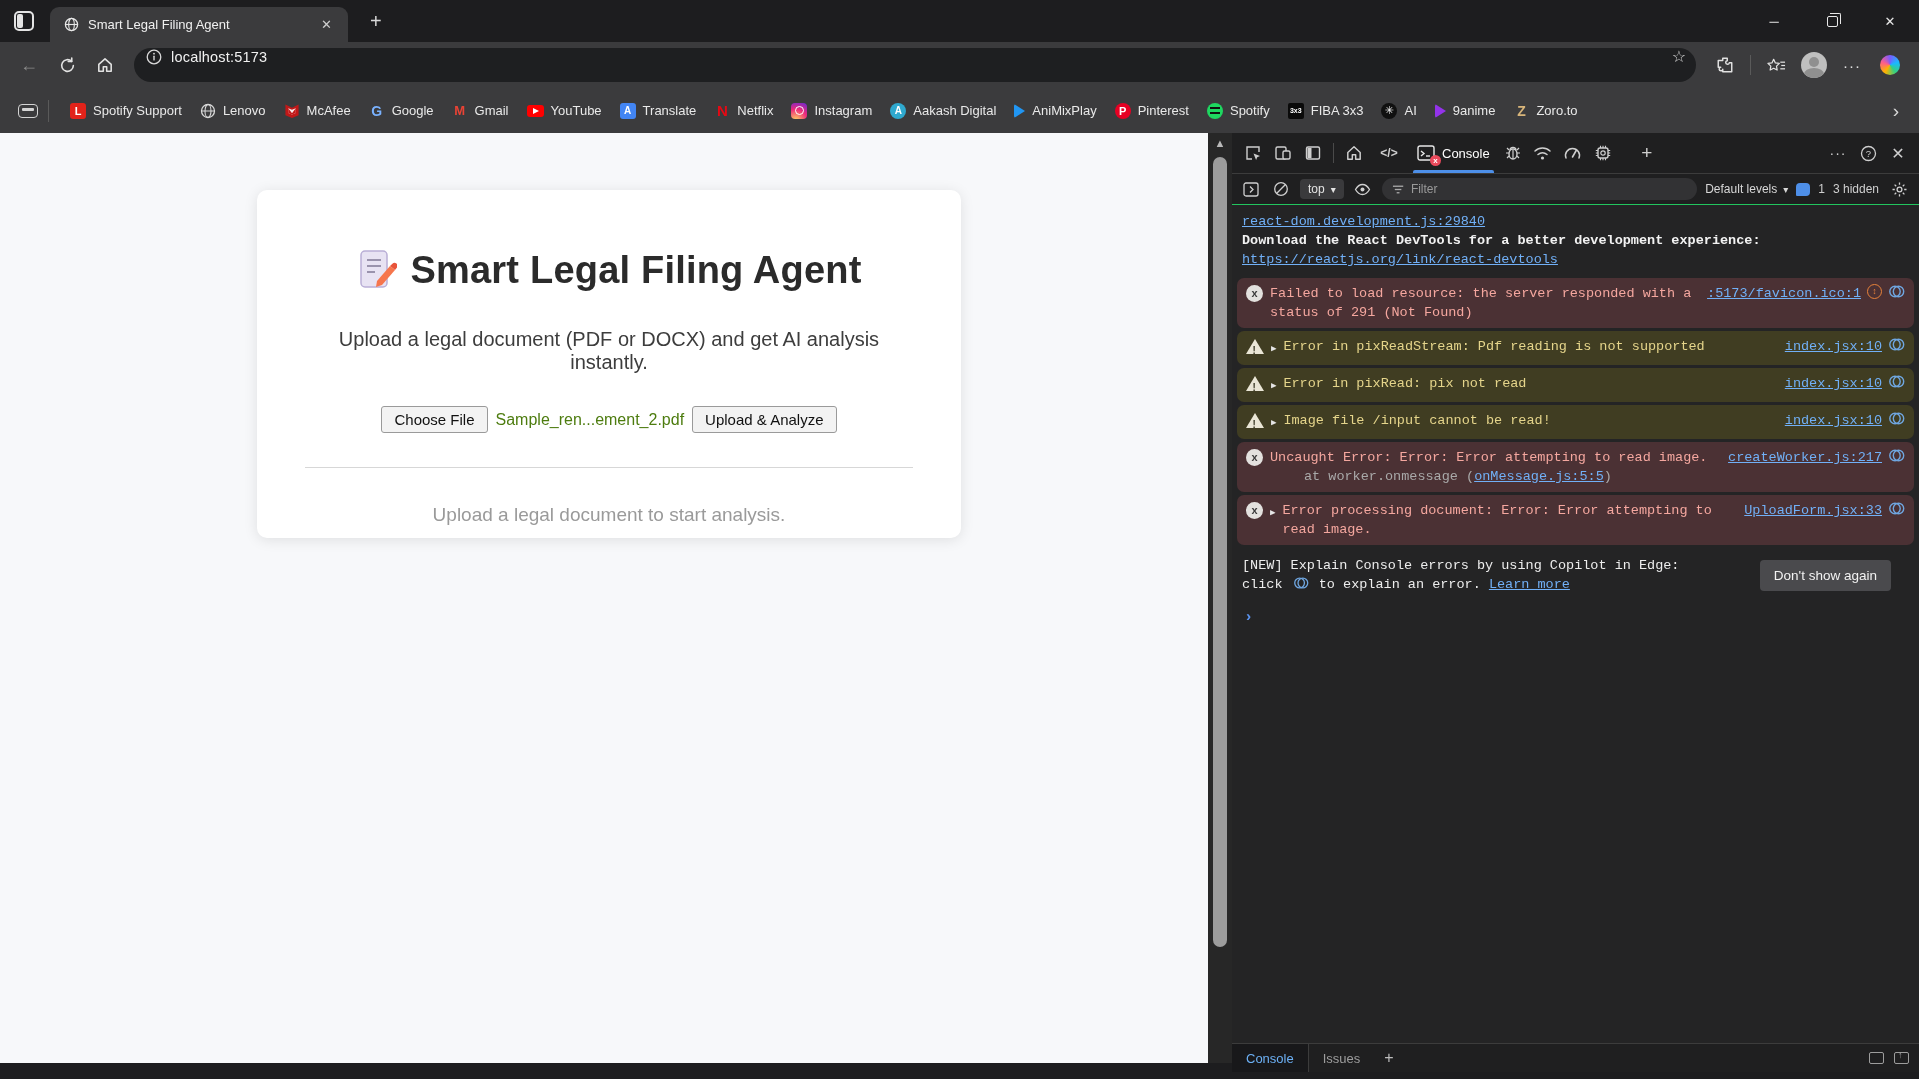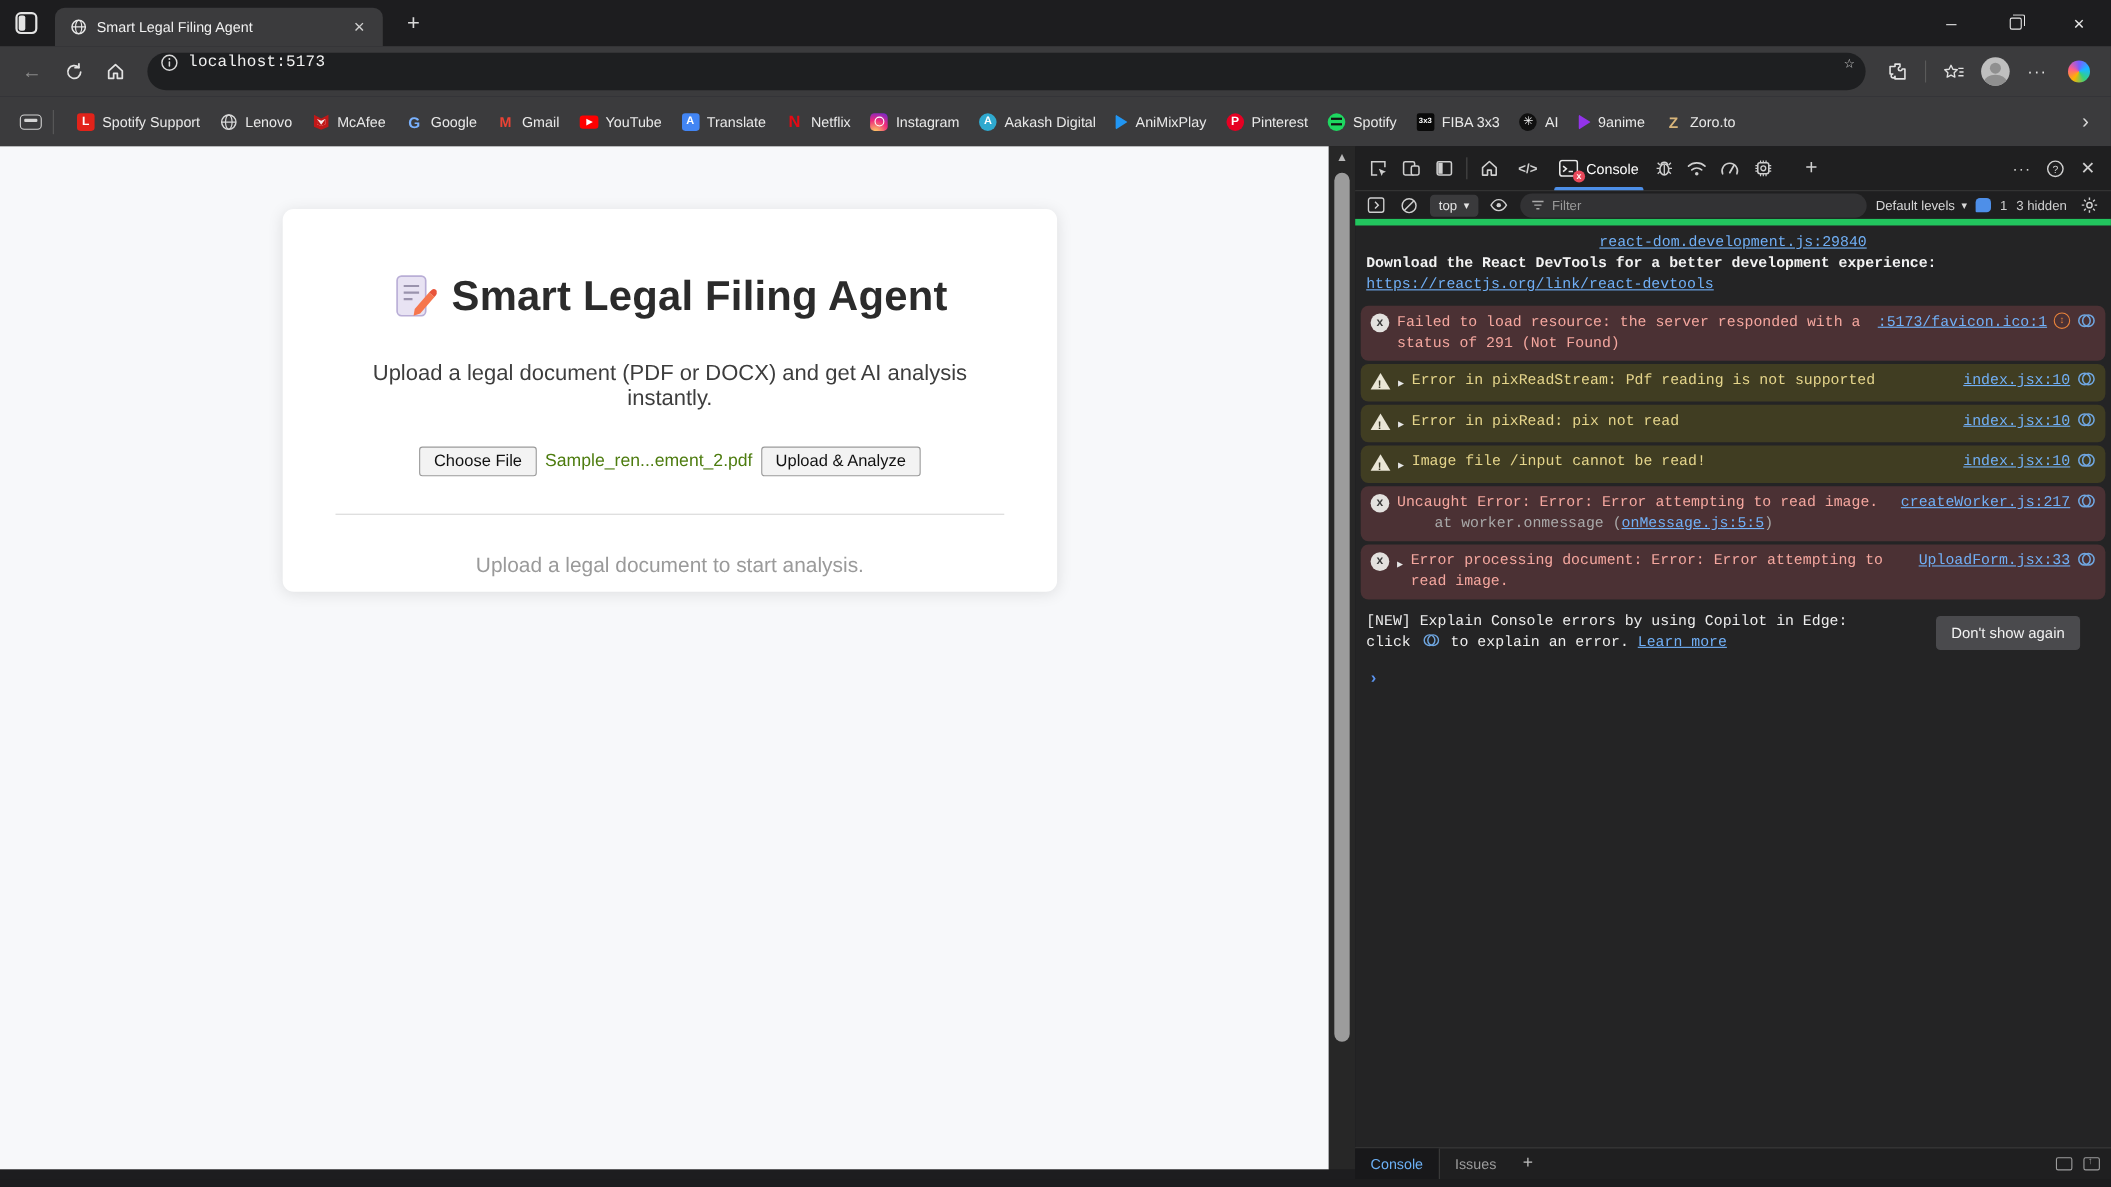--- a/index.html
+++ b/index.html
@@ -23,21 +23,21 @@
   .restore-glyph::before { content:""; position:absolute; left:2px; top:-4px; width:10px; height:10px;
      border-top:1.5px solid #e8e8e8; border-right:1.5px solid #e8e8e8; border-radius:0 2px 0 0; }
 
   
   .toolbar { position:absolute; left:0; top:42px; width:100%; height:46px; background:#3b3b3d;
              display:flex; align-items:center; padding:0 12px; gap:4px; }
   .nav-ic { width:34px; height:34px; display:flex; align-items:center; justify-content:center;
             color:#e2e2e2; font-size:18px; border-radius:6px; flex:0 0 auto; }
   .nav-ic.dis { color:#8a8a8a; }
   .url-pill { flex:1; height:34px; background:#1e1f21; border-radius:17px; display:flex; align-items:center;
-              padding:0 10px 17px 12px; margin:0 8px; color:#ececec; gap:9px;font-family:Liberation Mono, monospace; }
+              padding:0 10px 17px 12px; margin:0 8px; color:#ececec; gap:9px; }
   .url-text { flex:1; font-size:14.5px; color:#f1f1f1; letter-spacing:.2px; }
   .toolbar svg { display:block; }
   .tb-div { width:1px; height:20px; background:#5a5a5a; margin:0 4px; }
   .avatar { width:26px; height:26px; border-radius:50%; background:#bfbfbf; position:relative; overflow:hidden; }
   .avatar::before { content:""; position:absolute; left:8px; top:5px; width:10px; height:10px; border-radius:50%; background:#8f8f8f; }
   .avatar::after  { content:""; position:absolute; left:3px; top:16px; width:20px; height:12px; border-radius:50%; background:#8f8f8f; }
   .copilot-ball { width:20px; height:20px; border-radius:50%;
      background:conic-gradient(#7a5bff,#19b9ff,#35d07f,#ffb300,#ff5e8a,#7a5bff); }
 
   
@@ -98,33 +98,33 @@
   .dt-ic svg { display:block; }
   .dt-sep { width:1px; height:20px; background:#4a4a4a; margin:0 5px; }
   .dt-tab-console { display:flex; align-items:center; gap:7px; padding:0 8px; height:100%; position:relative; color:#fff; font-size:13px; }
   .dt-tab-console .under { position:absolute; left:4px; right:4px; bottom:0; height:3px; background:#4d8fe8; border-radius:2px 2px 0 0; }
   .conicon { position:relative; width:18px; height:16px; }
   .err-badge { position:absolute; right:-6px; bottom:-5px; width:11px; height:11px; background:#e9495b; border-radius:50%;
                color:#fff; font-size:8px; line-height:11px; text-align:center; font-weight:bold; }
   .dt-right { margin-left:auto; display:flex; align-items:center; }
   .dt-txtic { font-size:16px; color:#cfcfcf; }
 
-  .dt-filterbar { height:31px; background:#1f1f20; border-bottom:6px solid #22c55e; display:flex; align-items:center; padding:0 8px; gap:8px; flex:0 0 auto; }
+  .dt-filterbar { height:31px; background:#1f1f20; border-bottom:1px solid #22c55e; display:flex; align-items:center; padding:0 8px; gap:8px; flex:0 0 auto; }
   .ctx-box { display:flex; align-items:center; gap:6px; background:#3a3a3c; border-radius:4px; padding:3px 8px; font-size:12px; color:#e3e3e3; }
   .filter-pill { flex:1; max-width:320px; height:22px; background:#323234; border-radius:11px; display:flex; align-items:center; gap:7px; padding:0 10px; }
   .filter-pill input { background:transparent; border:none; outline:none; color:#ddd; font-size:12px; width:100%;
                        font-family:"Liberation Sans",sans-serif; }
   .filter-pill input::placeholder { color:#9a9a9a; }
   .lvl { display:flex; align-items:center; gap:6px; font-size:12px; color:#d8d8d8; margin-left:auto; white-space:nowrap; }
   .issue-bubble { width:14px; height:13px; background:#4e8fe8; border-radius:4px 4px 4px 1px; }
   .hidden-lbl { font-size:12px; color:#cfcfcf; white-space:nowrap; }
 
   .dt-messages { flex:1; overflow:hidden; font-family:"Liberation Mono","DejaVu Sans Mono",monospace; font-size:13.5px; line-height:19px; }
   .msg-log { padding:7px 10px 6px; }
-  .src-top { text-align:center; }
+  .src-top { text-align:left; }
   a.dt-link { color:#71b0f7; text-decoration:underline; cursor:pointer; word-break:break-all; }
   .log-bold { color:#f2f2f2; font-weight:bold; }
   .msg-box { display:flex; align-items:flex-start; gap:7px; margin:3px 5px; border-radius:7px; padding:6px 9px; }
   .msg-box.err { background:#4b3134; }
   .msg-box.warn { background:#403d22; }
   .err-ic { width:17px; height:17px; border-radius:50%; background:#e3e1de; color:#3a3a3a; font-size:11px; font-weight:bold;
             line-height:17px; text-align:center; flex:0 0 auto; margin-top:1px; font-family:"Liberation Sans",sans-serif; }
   .warn-ic { width:0; height:0; border-left:9px solid transparent; border-right:9px solid transparent;
              border-bottom:15px solid #eae6d6; position:relative; flex:0 0 auto; margin-top:2px; }
   .warn-ic::after { content:"!"; position:absolute; left:-2.5px; top:2px; font-size:10px; font-weight:bold; color:#3c3a28;

